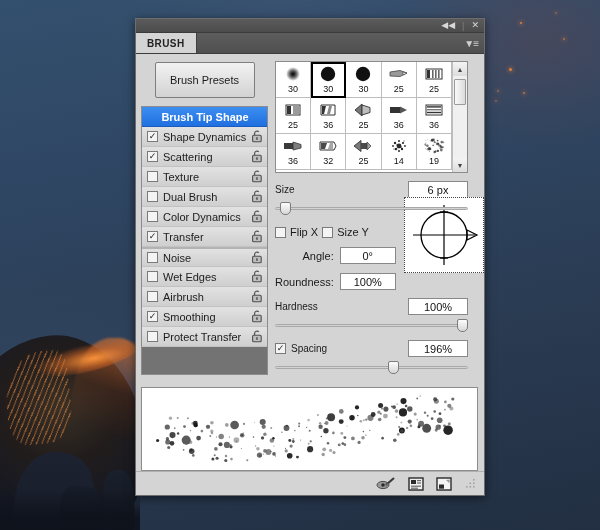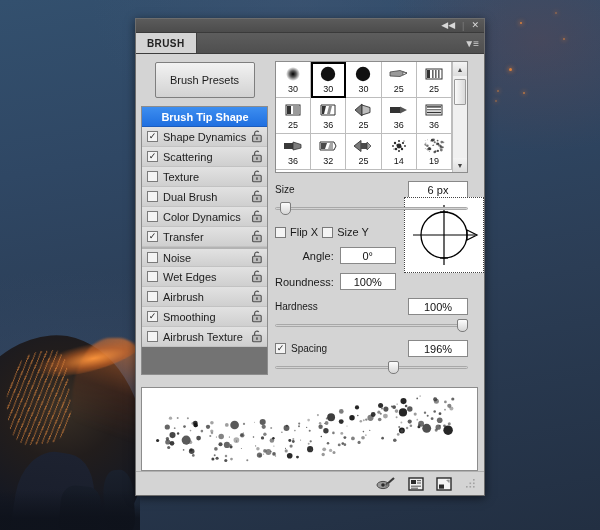--- a/index.html
+++ b/index.html
@@ -358,21 +358,21 @@
             <span class="cb">✓</span>
             <span class="lbl">Smoothing</span>
             <span class="lock"><svg viewBox="0 0 12 13" width="12" height="13">
                 <path d="M3.6 5.2 V3.4 a2.4 2.4 0 0 1 4.2 -1.5" fill="none" stroke="#3a3a3a" stroke-width="1.2"></path>
                 <rect x="1.6" y="5.2" width="8.6" height="6.6" rx="1" fill="#b9b9b9" stroke="#3a3a3a" stroke-width="1.1"></rect>
                 <rect x="5.2" y="7.3" width="1.5" height="2.5" fill="#3a3a3a"></rect>
               </svg></span>
           </div>
           <div class="opt">
             <span class="cb"></span>
-            <span class="lbl">Airbrush Texture</span>
+            <span class="lbl">Protect Transfer</span>
             <span class="lock"><svg viewBox="0 0 12 13" width="12" height="13">
                 <path d="M3.6 5.2 V3.4 a2.4 2.4 0 0 1 4.2 -1.5" fill="none" stroke="#3a3a3a" stroke-width="1.2"></path>
                 <rect x="1.6" y="5.2" width="8.6" height="6.6" rx="1" fill="#b9b9b9" stroke="#3a3a3a" stroke-width="1.1"></rect>
                 <rect x="5.2" y="7.3" width="1.5" height="2.5" fill="#3a3a3a"></rect>
               </svg></span>
           </div>
         </div>
     </div>
 
     <div class="rightcol">

